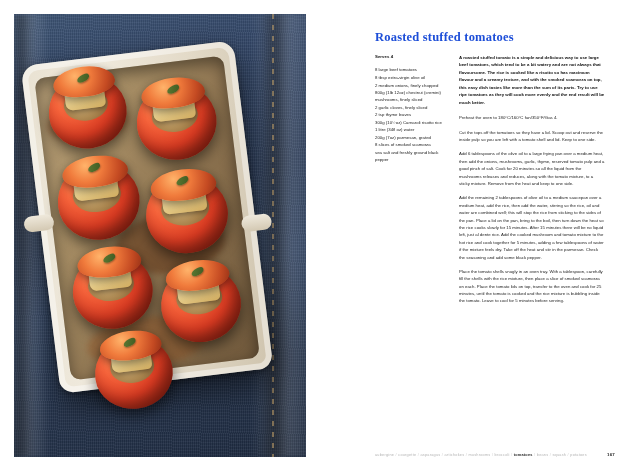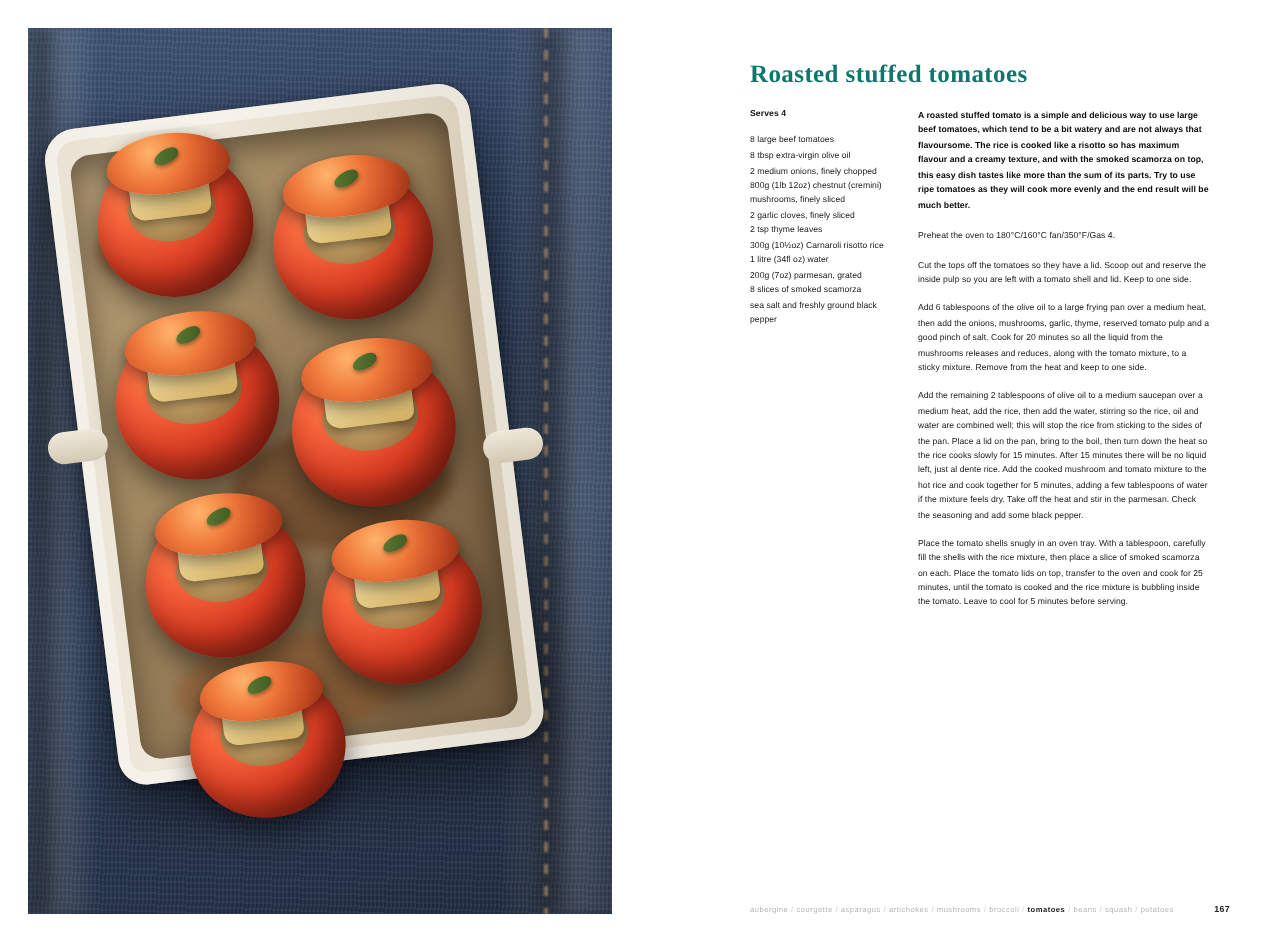--- a/index.html
+++ b/index.html
@@ -161,21 +161,21 @@
     position: relative;
     background: #ffffff;
     box-sizing: border-box;
   }
   .recipe-title {
     position: absolute;
     left: 55px;
     top: 22px;
     font-family: "Liberation Serif", serif;
     font-size: 12.5px;
-    color: #0f766e;
+    color: #1d4ed8;
     letter-spacing: .2px;
     white-space: nowrap;
   }
   .cols {
     position: absolute;
     left: 55px;
     top: 54px;
     width: 230px;
     display: flex;
     gap: 10px;

